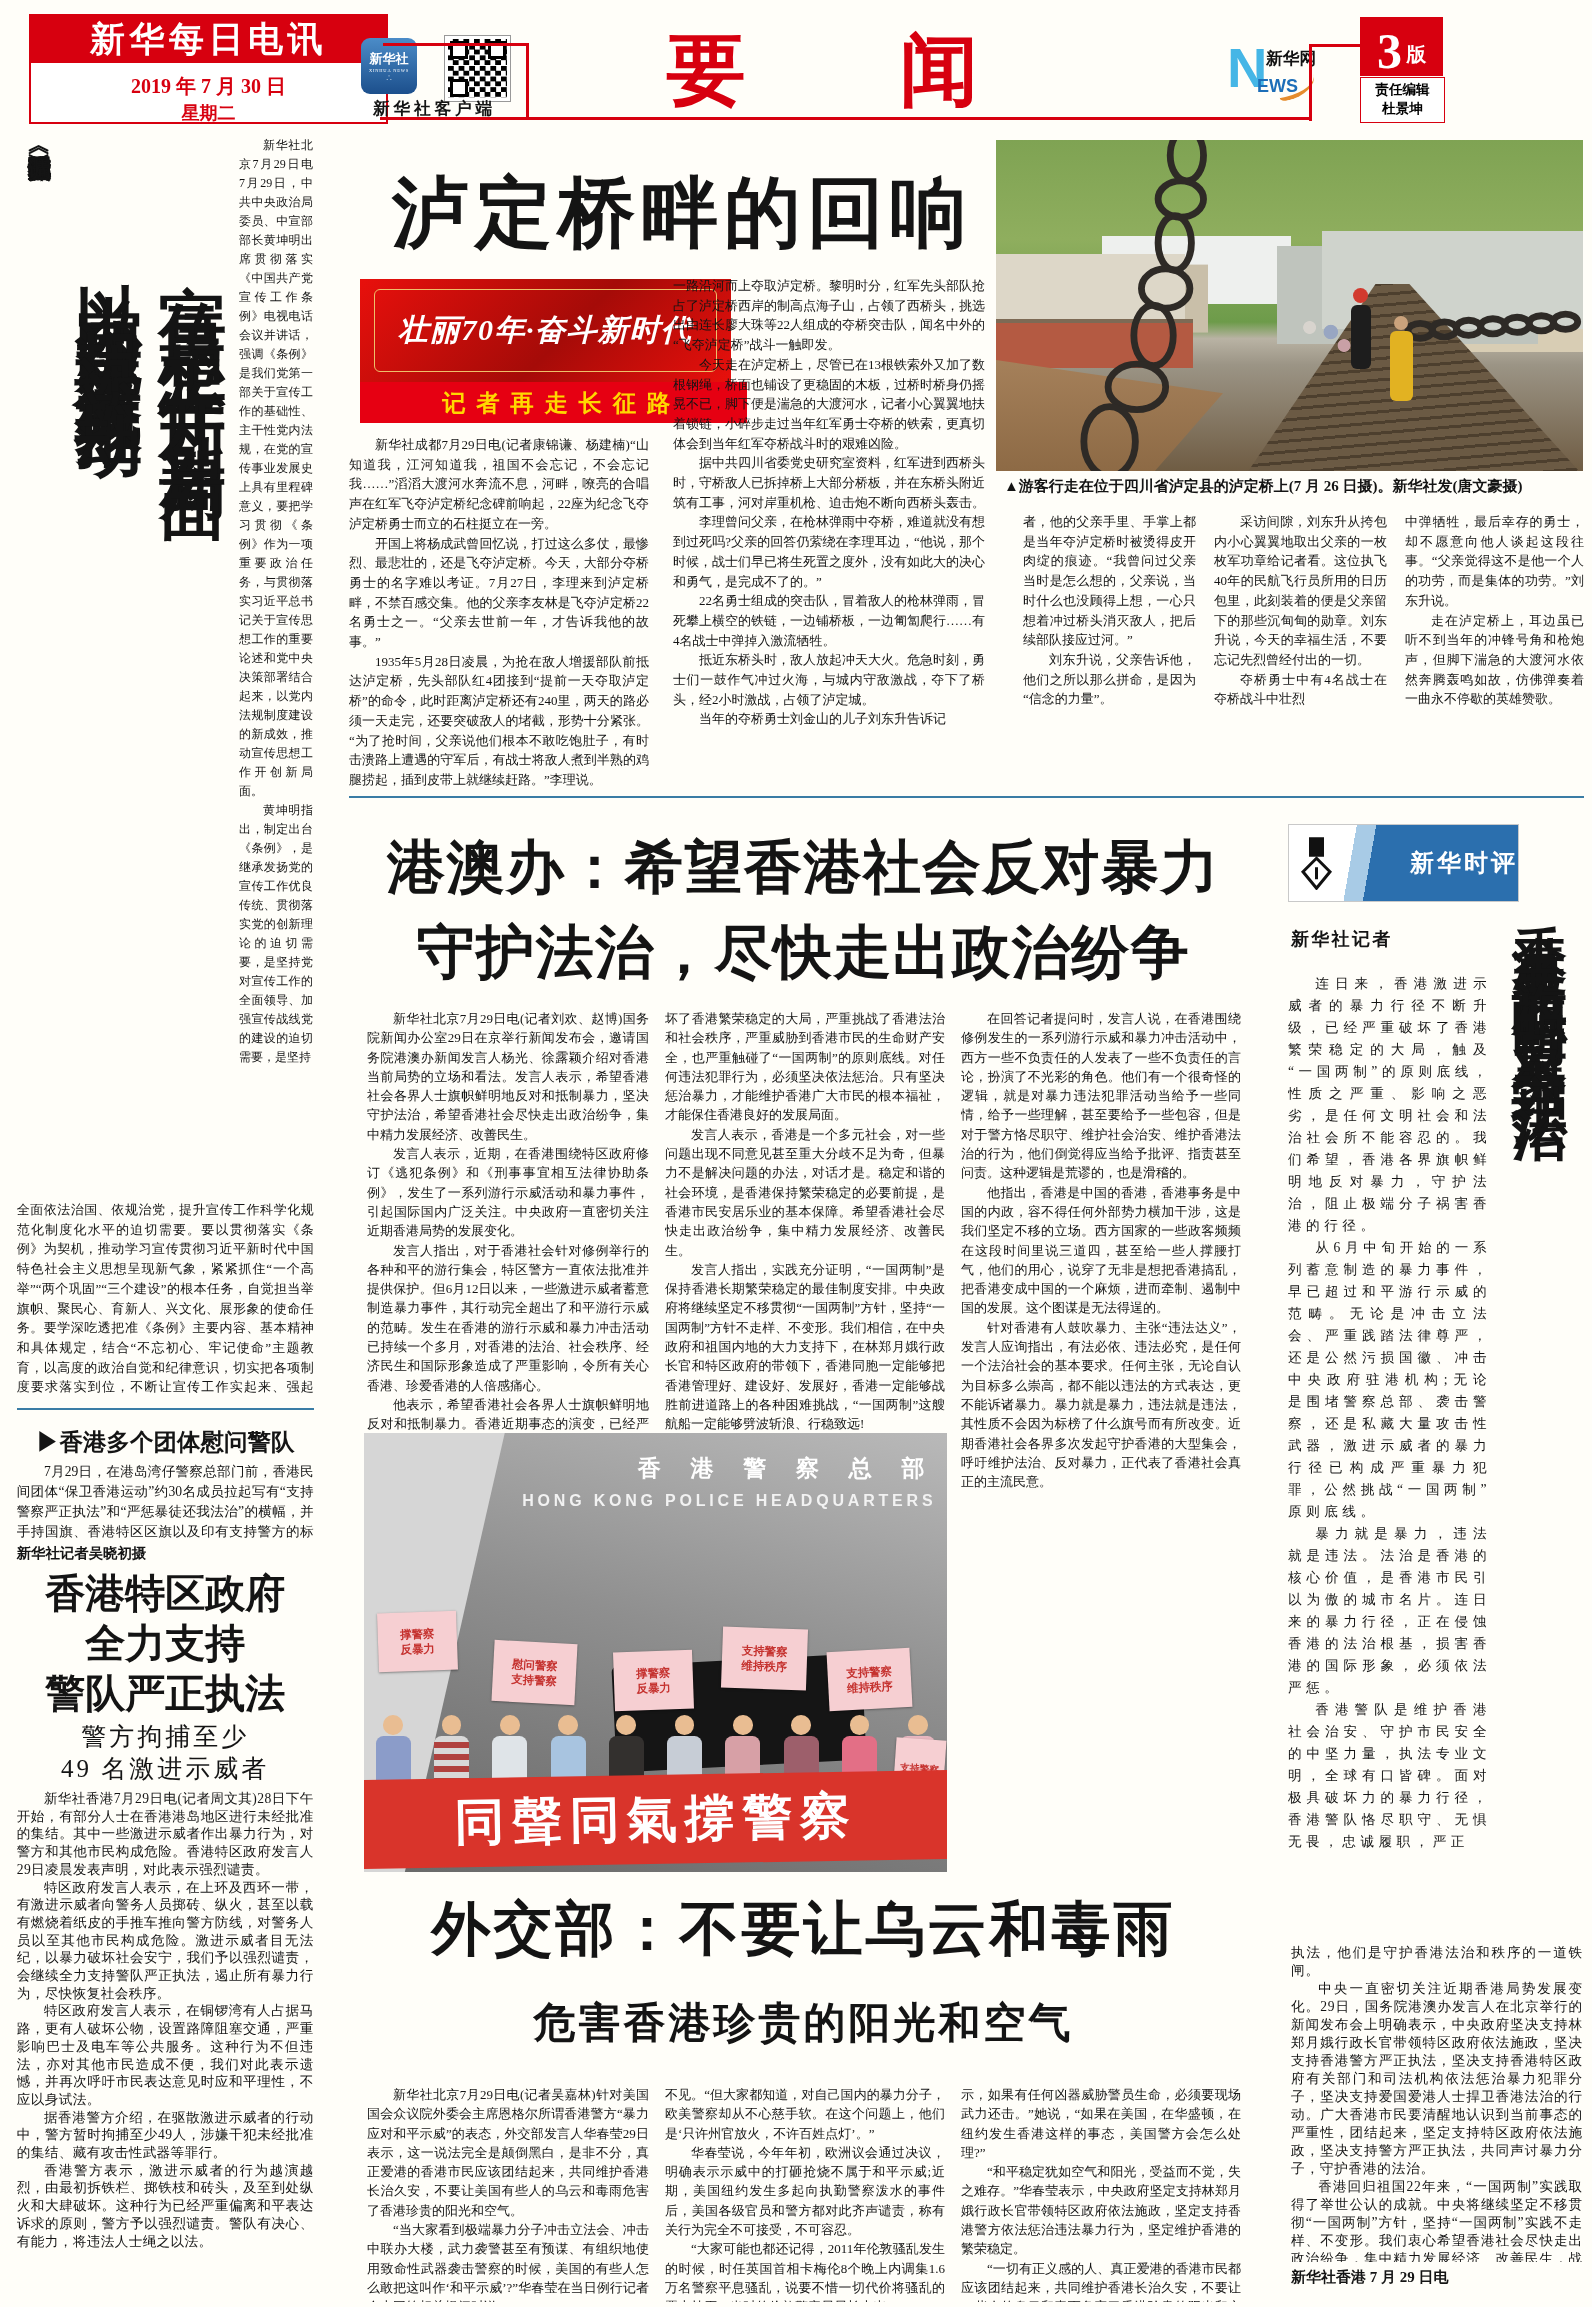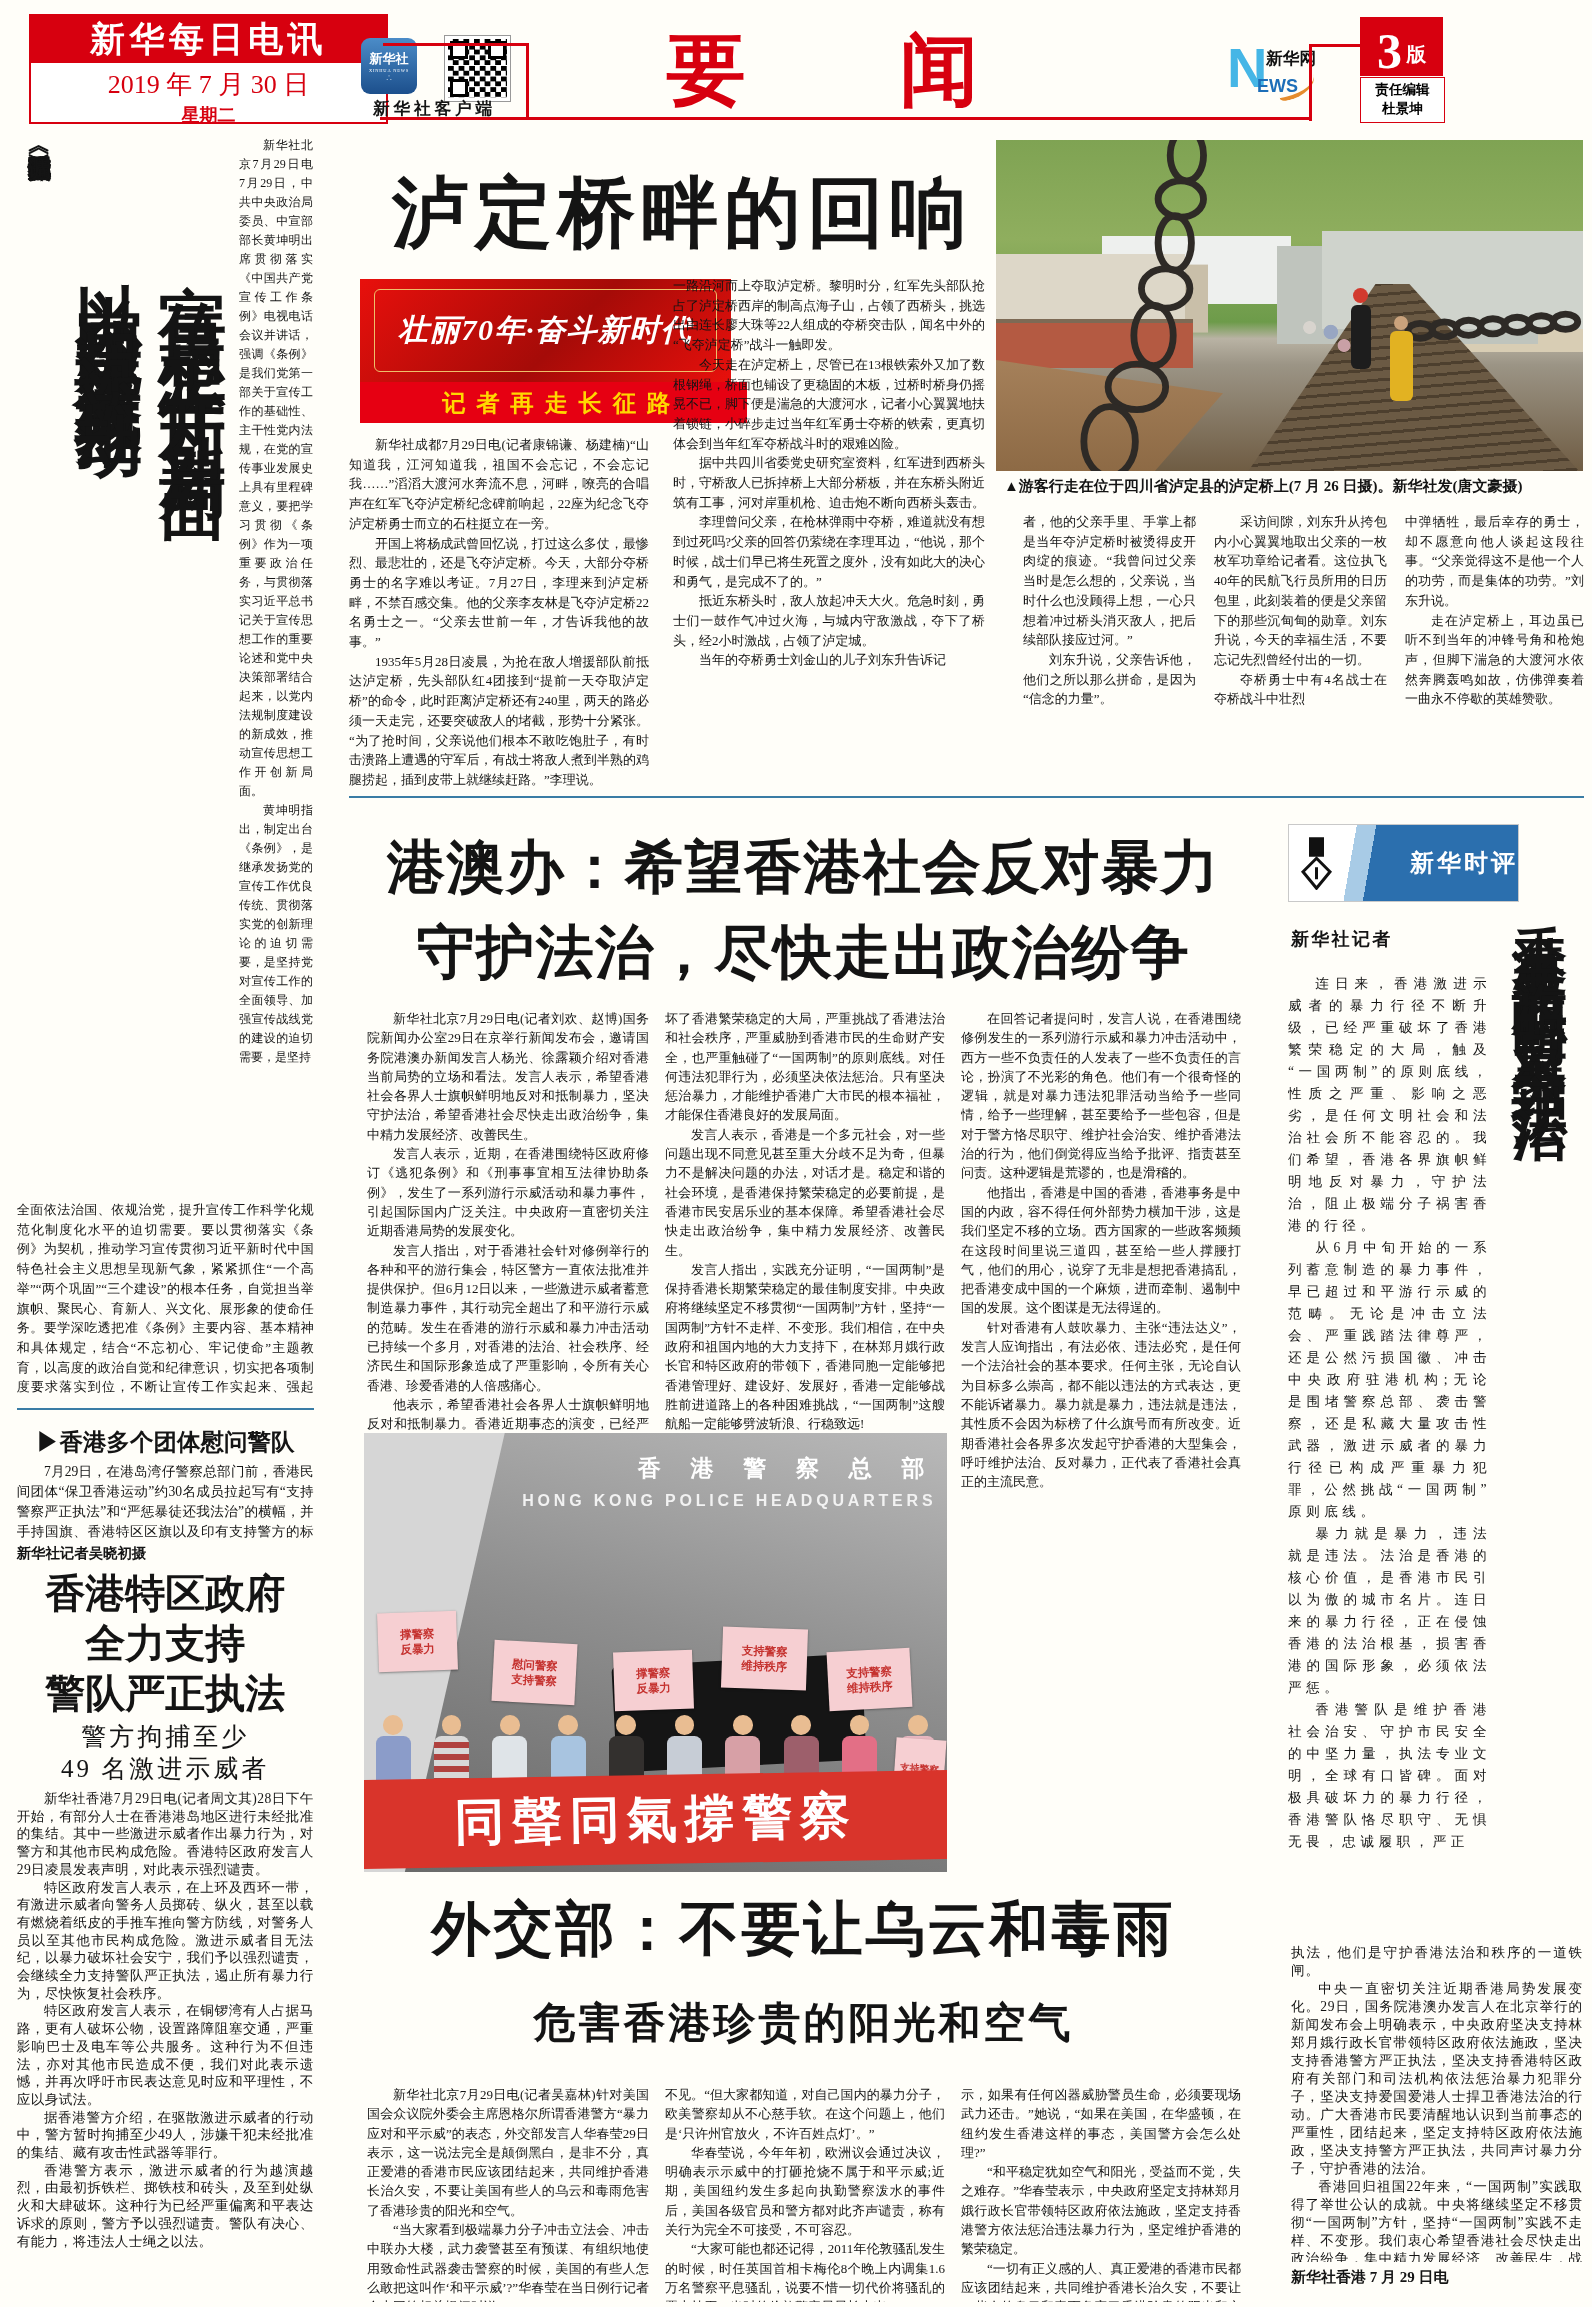--- a/index.html
+++ b/index.html
@@ -53,21 +53,21 @@
       display:flex;align-items:center;}
   .cap{font-size:15px;font-weight:bold;}
 </style>
 </head>
 <body>
 
 <div class="page">
 
   <div class="abs masthead" style="left:29px;top:13.6px;width:355px;height:106px;">
     <div class="band hei">新华每日电讯</div>
-    <div class="ctr red" style="font-weight:normal;font-size:26px;margin-top:4px;">2019 年 7 月 30 日</div>
+    <div class="ctr red" style="font-weight:bold;font-size:20px;margin-top:10px;">2019 年 7 月 30 日</div>
     <div class="ctr red" style="font-weight:bold;font-size:18px;margin-top:1.5px;">星期二</div>
   </div>
 
   <div class="abs appicon" style="left:361px;top:38px;width:56px;height:56px;">
     <span class="hei" style="font-size:13px;">新华社</span>
     <span style="font-size:4.5px;letter-spacing:0.8px;">XINHUA NEWS</span>
     <span style="font-size:7.6px;">∴</span>
   </div>
   <div class="abs qr" style="left:445px;top:36px;width:59px;height:59px;">
     <span class="fid" style="left:1.5px;top:1.5px;"></span>
@@ -188,20 +188,21 @@
   <div class="abs j lud clip" style="left:349px;top:435px;width:300px;height:355px;">
     <p>新华社成都7月29日电(记者康锦谦、杨建楠)“山知道我，江河知道我，祖国不会忘记，不会忘记我……”滔滔大渡河水奔流不息，河畔，嘹亮的合唱声在红军飞夺泸定桥纪念碑前响起，22座为纪念飞夺泸定桥勇士而立的石柱挺立在一旁。</p>
       <p>开国上将杨成武曾回忆说，打过这么多仗，最惨烈、最悲壮的，还是飞夺泸定桥。今天，大部分夺桥勇士的名字难以考证。7月27日，李理来到泸定桥畔，不禁百感交集。他的父亲李友林是飞夺泸定桥22名勇士之一。“父亲去世前一年，才告诉我他的故事。”</p>
     <p>1935年5月28日凌晨，为抢在敌人增援部队前抵达泸定桥，先头部队红4团接到“提前一天夺取泸定桥”的命令，此时距离泸定桥还有240里，两天的路必须一天走完，还要突破敌人的堵截，形势十分紧张。“为了抢时间，父亲说他们根本不敢吃饱肚子，有时击溃路上遭遇的守军后，有战士将敌人煮到半熟的鸡腿捞起，插到皮带上就继续赶路。”李理说。</p>
   </div>
   <div class="abs j lud clip" style="left:673px;top:276px;width:312px;height:514px;">
     <p class="np">一路沿河而上夺取泸定桥。黎明时分，红军先头部队抢占了泸定桥西岸的制高点海子山，占领了西桥头，挑选出由连长廖大珠等22人组成的夺桥突击队，闻名中外的“飞夺泸定桥”战斗一触即发。</p>
       <p>今天走在泸定桥上，尽管已在13根铁索外又加了数根钢绳，桥面也铺设了更稳固的木板，过桥时桥身仍摇晃不已，脚下便是湍急的大渡河水，记者小心翼翼地扶着锁链，小碎步走过当年红军勇士夺桥的铁索，更真切体会到当年红军夺桥战斗时的艰难凶险。</p>
     <p>据中共四川省委党史研究室资料，红军进到西桥头时，守桥敌人已拆掉桥上大部分桥板，并在东桥头附近筑有工事，河对岸重机枪、迫击炮不断向西桥头轰击。</p>
       <p>李理曾问父亲，在枪林弹雨中夺桥，难道就没有想到过死吗?父亲的回答仍萦绕在李理耳边，“他说，那个时候，战士们早已将生死置之度外，没有如此大的决心和勇气，是完成不了的。”</p>
+    <p>22名勇士组成的突击队，冒着敌人的枪林弹雨，冒死攀上横空的铁链，一边铺桥板，一边匍匐爬行……有4名战士中弹掉入激流牺牲。</p>
       <p>抵近东桥头时，敌人放起冲天大火。危急时刻，勇士们一鼓作气冲过火海，与城内守敌激战，夺下了桥头，经2小时激战，占领了泸定城。</p>
     <p>当年的夺桥勇士刘金山的儿子刘东升告诉记</p>
   </div>
   <div class="abs j lud clip" style="left:1023px;top:512px;width:173px;height:277px;">
     <p class="np">者，他的父亲手里、手掌上都是当年夺泸定桥时被烫得皮开肉绽的痕迹。“我曾问过父亲当时是怎么想的，父亲说，当时什么也没顾得上想，一心只想着冲过桥头消灭敌人，把后续部队接应过河。”</p>
       <p>刘东升说，父亲告诉他，他们之所以那么拼命，是因为“信念的力量”。</p>
   </div>
   <div class="abs j lud clip" style="left:1214px;top:512px;width:173px;height:277px;">
     <p>采访间隙，刘东升从挎包内小心翼翼地取出父亲的一枚枚军功章给记者看。这位执飞40年的民航飞行员所用的日历包里，此刻装着的便是父亲留下的那些沉甸甸的勋章。刘东升说，今天的幸福生活，不要忘记先烈曾经付出的一切。</p>
       <p>夺桥勇士中有4名战士在夺桥战斗中壮烈</p>

